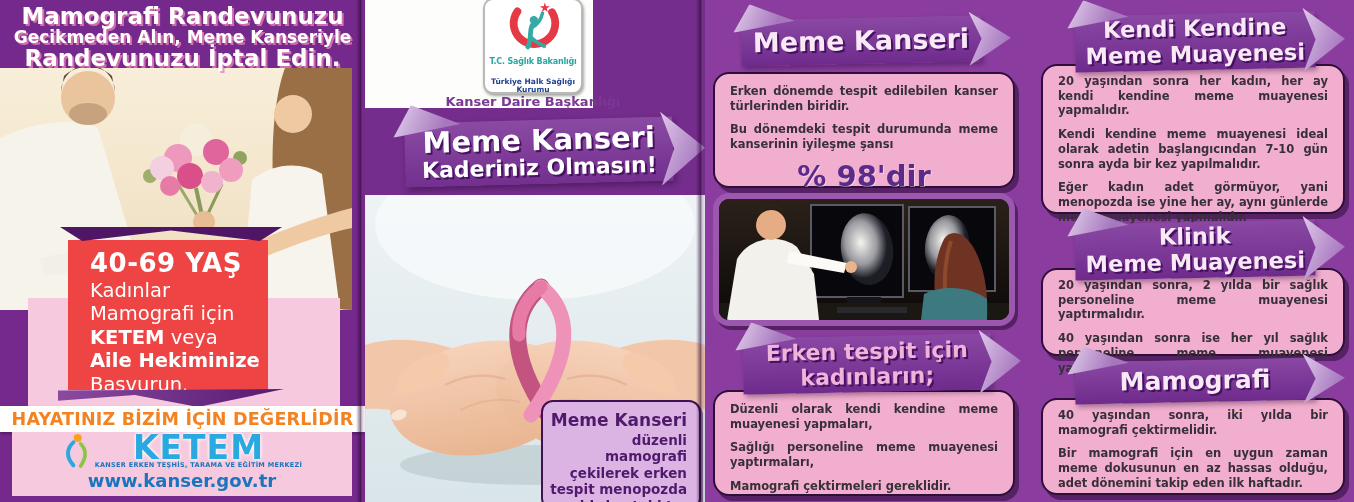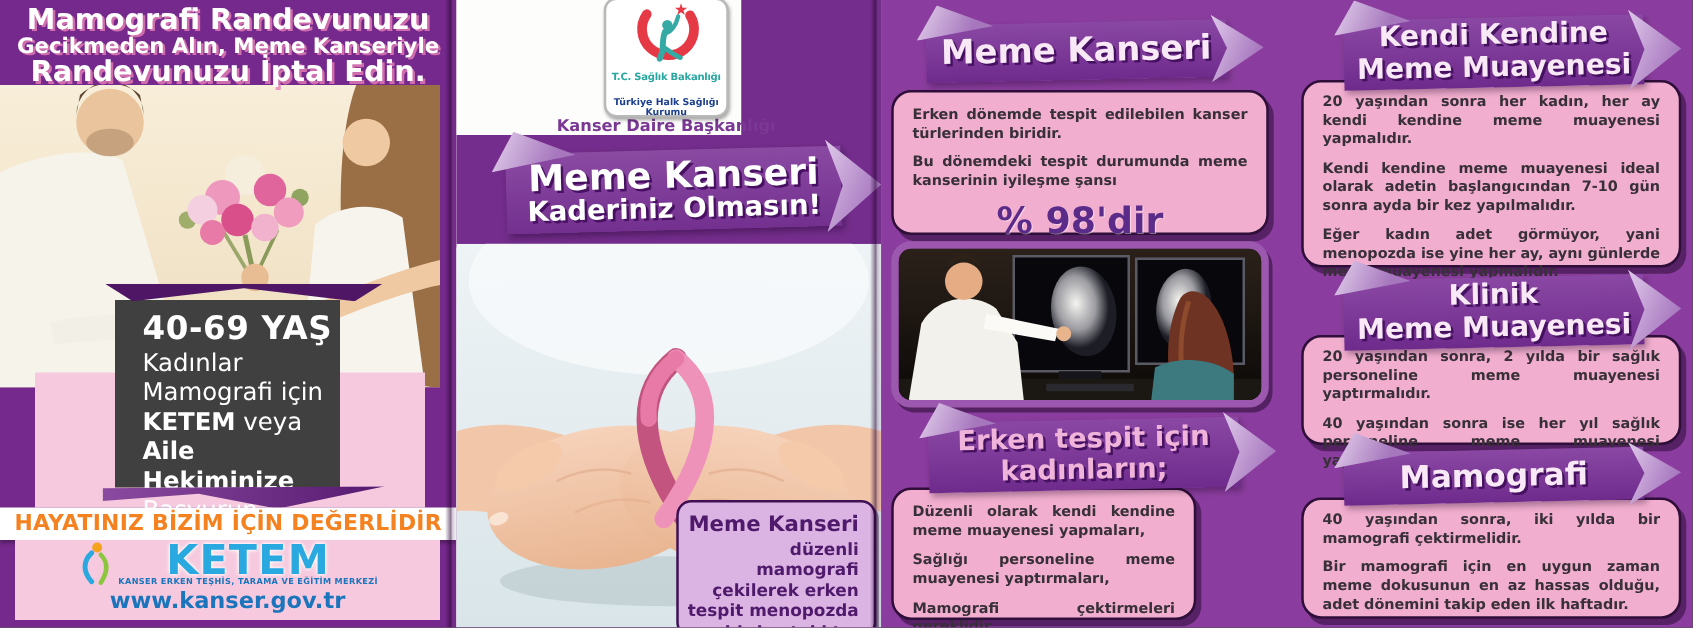--- a/index.html
+++ b/index.html
@@ -11,21 +11,21 @@
   #p-left{left:0;width:365px;background:#76298c;}
   #p-mid{left:365px;width:340px;background:#fdfdfb;}
   #p-right{left:705px;width:649px;background:#8a3d9e;}
 
   
   #headline{position:absolute;top:5px;left:0;right:0;text-align:center;color:#fff;
     font-weight:bold;line-height:1.04;text-shadow:2px 2px 0 rgba(231,128,181,.8);z-index:2;}
   .hl-1{font-size:23px;} .hl-2{font-size:17px;} .hl-3{font-size:23px;}
   #couple-photo{position:absolute;left:0;top:68px;width:352px;height:242px;}
   #left-pink-upper{position:absolute;left:28px;top:298px;width:312px;height:108px;background:#f6c9de;}
-  #age-box{position:absolute;left:92px;top:240px;width:180px;height:150px;background:#404040;
+  #age-box{position:absolute;left:68px;top:240px;width:200px;height:150px;background:#ef4444;
     color:#fff;padding:8px 0 0 22px;box-sizing:border-box;z-index:3;}
   #age-box::before{content:"";position:absolute;top:-13px;left:-8px;width:222px;height:14px;
     background:#4e1664;clip-path:polygon(0 0,100% 0,90% 100%,50% 25%,10% 100%);}
   #age-box::after{content:"";position:absolute;bottom:-18px;left:-10px;width:226px;height:19px;
     background:linear-gradient(90deg,#8a4aa0,#561a70);
     clip-path:polygon(0 8%,100% 0,62% 95%,34% 32%,0 62%);}
   .age-title{font-size:26px;font-weight:bold;letter-spacing:.5px;margin-bottom:1px;}
   .age-line{font-size:19.5px;line-height:1.2;}
   .bold{font-weight:bold;}
   #orange-band{position:absolute;left:0;top:406px;width:365px;height:26px;background:#fff;
@@ -79,21 +79,21 @@
   .pinkbox{position:absolute;background:#f2aecf;border:2px solid #2f0f3a;border-radius:16px;
     box-shadow:4px 5px 0 rgba(34,6,44,.5);color:#383038;font-weight:bold;text-align:justify;
     z-index:1;box-sizing:border-box;padding:10px 15px 0 15px;}
   .pinkbox p{margin:0 0 9px;font-size:11.5px;line-height:1.28;}
   .pct{text-align:center;color:#5b2b8a;font-size:29px;font-weight:bold;margin-top:-2px;text-shadow:1px 1px 0 rgba(255,255,255,.4);}
   #r-banner-1{left:36px;top:18px;width:240px;height:46px;font-size:27px;}
   #r-box-1{left:8px;top:72px;width:302px;height:116px;}
   #mammo-photo{position:absolute;left:8px;top:193px;width:302px;height:133px;border:6px solid #9c58ae;
     border-radius:16px;background:#140f0c;box-shadow:3px 4px 0 rgba(30,5,40,.5);overflow:hidden;z-index:2;box-sizing:border-box;}
   #r-banner-2{left:38px;top:336px;width:248px;height:56px;font-size:22px;}
-  #r-box-2{left:8px;top:390px;width:244px;height:106px;}
+  #r-box-2{left:8px;top:390px;width:302px;height:106px;}
   #r-banner-3{left:370px;top:14px;width:240px;height:56px;font-size:22.5px;}
   #r-box-3{left:336px;top:64px;width:304px;height:150px;padding-top:8px;}
   #r-banner-4{left:370px;top:222px;width:240px;height:56px;font-size:22.5px;}
   #r-box-4{left:336px;top:268px;width:304px;height:88px;padding-top:8px;}
   #r-banner-5{left:370px;top:360px;width:240px;height:42px;font-size:25px;}
   #r-box-5{left:336px;top:398px;width:304px;height:97px;padding-top:8px;}
 
   
   .fold-strip{position:absolute;top:0;width:10px;height:502px;z-index:6;
     background:linear-gradient(90deg,rgba(40,5,50,0) 0%,rgba(40,5,50,.55) 45%,rgba(110,60,120,.25) 62%,rgba(40,5,50,0) 100%);}

